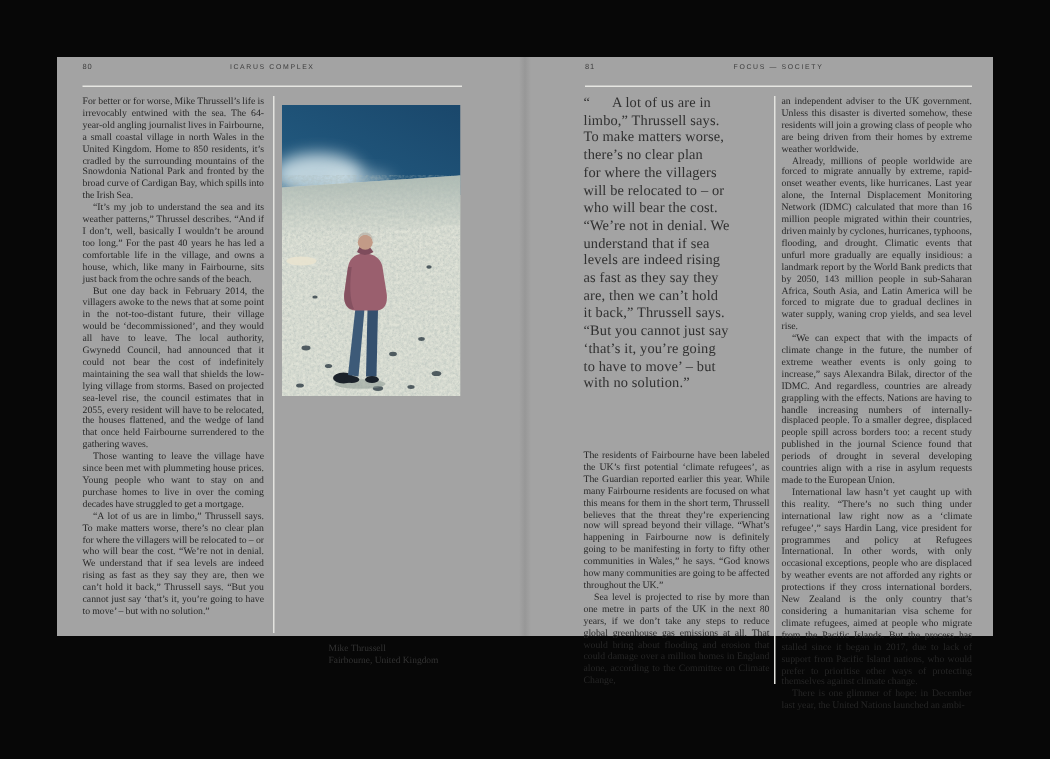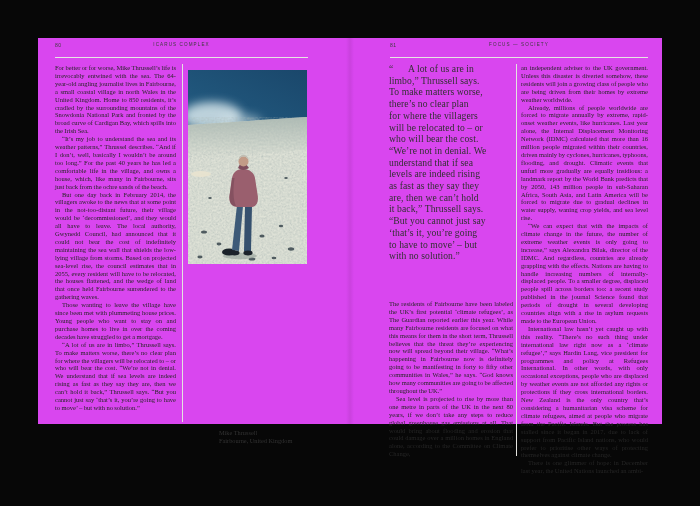--- a/index.html
+++ b/index.html
@@ -1,18 +1,18 @@
 <!DOCTYPE html>
 <html style="--surround: #070707; --page_bg: #fbfbf8; --body_text: #262626; --sky: #235d83; --sky_dark: #1a476b; --cloud: #d8e7ec; --beach: #dfe2d7; --beach_far: #aebbb4; --jacket: #9a5f6e; --jeans: #3d5a78; --skin: #c29b87; --shoe: #1b222a;"><head>
 <meta charset="utf-8">
 <style>
   html,body{margin:0;padding:0;background:#070707;}
   .stage{position:relative;width:700px;height:506px;background:#070707;overflow:hidden;
          font-family:"Liberation Serif", serif;}
-  .spread{position:absolute;left:38px;top:38px;width:624px;height:386px;background:#d946ef;}
+  .spread{position:absolute;left:38px;top:38px;width:624px;height:386px;background:#a3a3a3;}
   .page{position:absolute;top:0;width:312px;height:430px;}
   .page.left{left:0;}
   .page.right{left:312px;}
   .seam{position:absolute;left:308px;top:0;width:8px;height:430px;
         background:linear-gradient(to right, rgba(0,0,0,0) 0%, rgba(0,0,0,0.07) 50%, rgba(0,0,0,0) 100%);}
   .folio{position:absolute;top:4px;font-family:"Liberation Sans", sans-serif;font-size:5px;
          letter-spacing:0.5px;color:#3c3c3c;}
   .running-head{position:absolute;top:4px;text-align:center;font-family:"Liberation Sans", sans-serif;
          font-size:4.6px;letter-spacing:1.1px;color:#3c3c3c;}
   .header-rule{position:absolute;top:19px;height:1px;background:#e6e6e2;}

